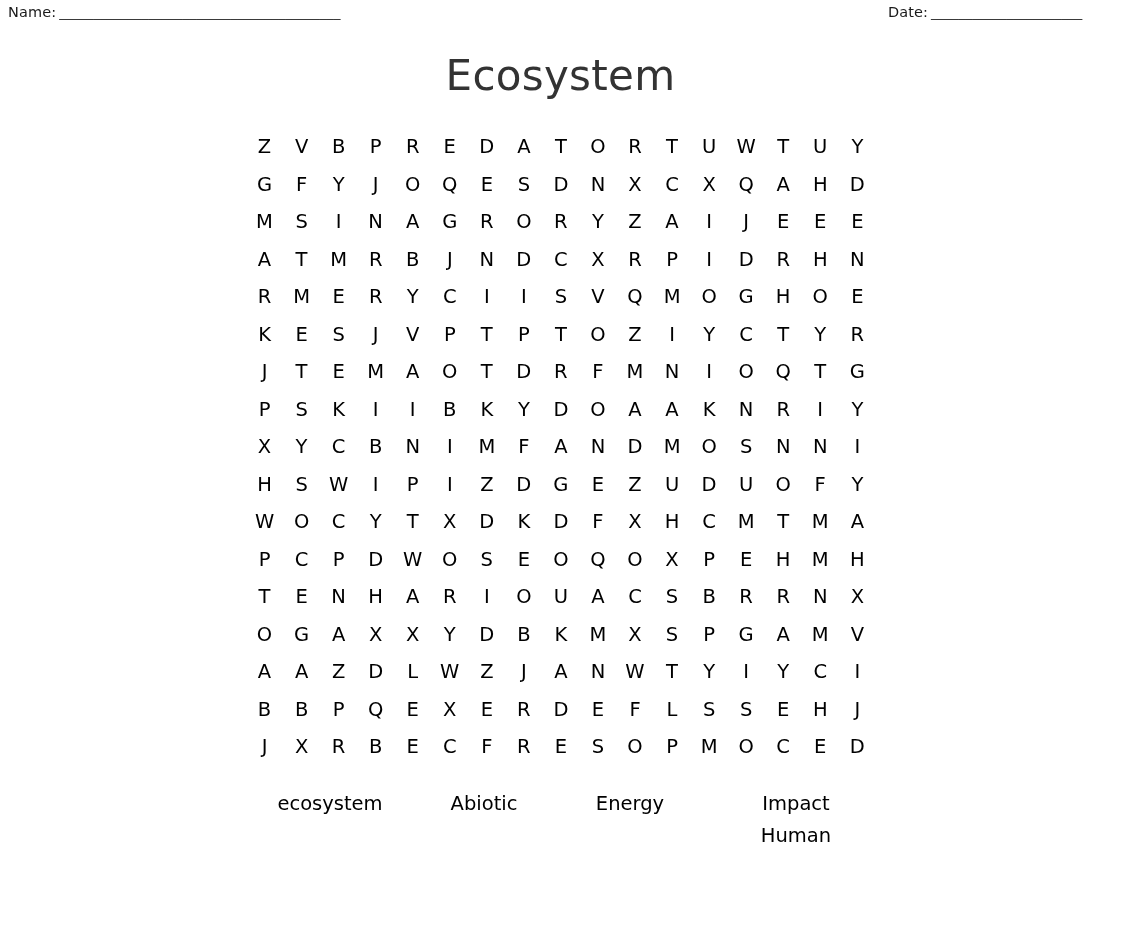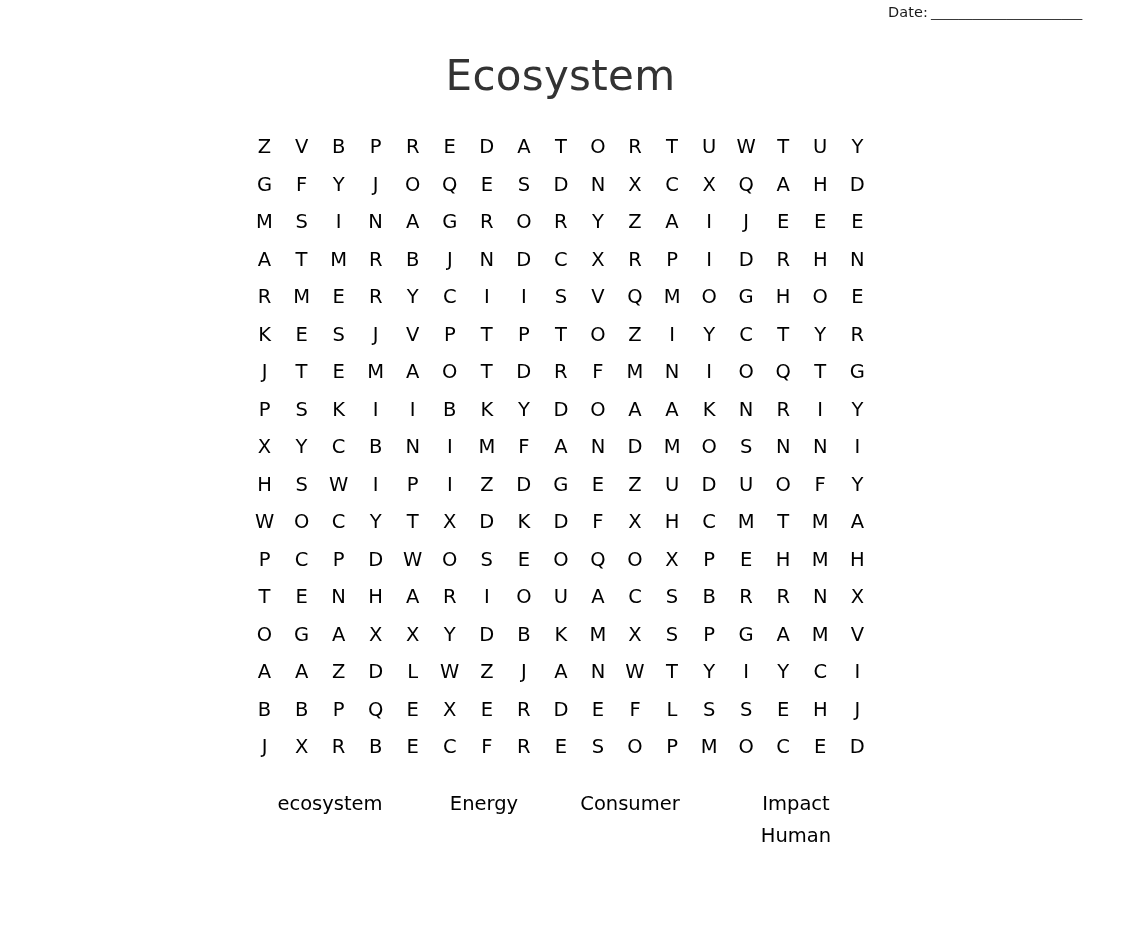--- a/index.html
+++ b/index.html
@@ -105,20 +105,24 @@
   .word-cell-c1 { width: 140px; }
   .word-cell-c2 { width: 152px; }
   .word-cell-c3 { width: 180px; }
   .word-two-line { line-height: 31px; }
   .word-two-line span { display: block; }
 </style>
 </head>
 <body>
 
 <div class="header-row">
+  <div class="field field-name">
+    <span class="field-label">Name:</span>
+    <span class="field-rule">_________________________________________</span>
+  </div>
   <div class="field field-date">
     <span class="field-label">Date:</span>
     <span class="field-rule">______________________</span>
   </div>
 </div>
 
 <div class="puzzle-title">Ecosystem</div>
 
 <div class="grid-wrap">
   <table class="grid">
@@ -448,22 +452,22 @@
         </tr>
       </tbody>
   </table>
 </div>
 
 <div class="wordlist">
   <table class="wordlist-table">
     <tbody>
         <tr>
           <td class="word-cell-c0">ecosystem</td>
-          <td class="word-cell-c1">Energy</td>
-          <td class="word-cell-c2">Consumer</td>
+          <td class="word-cell-c1">Abiotic</td>
+          <td class="word-cell-c2">Energy</td>
           <td class="word-cell-c3 word-two-line">
             <span>Impact</span>
             <span>Human</span>
           </td>
         </tr>
       </tbody>
   </table>
 </div>
 
 </body></html>

